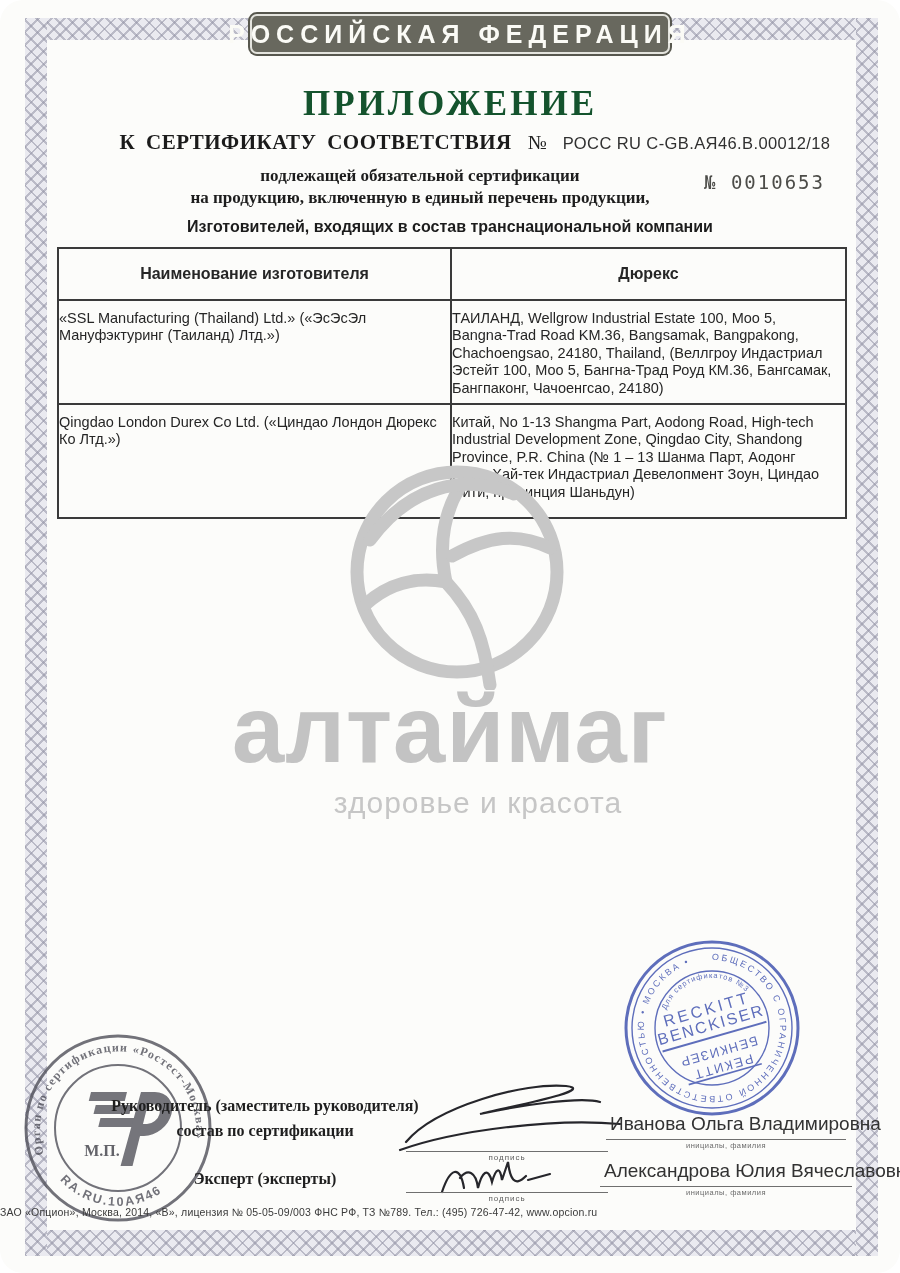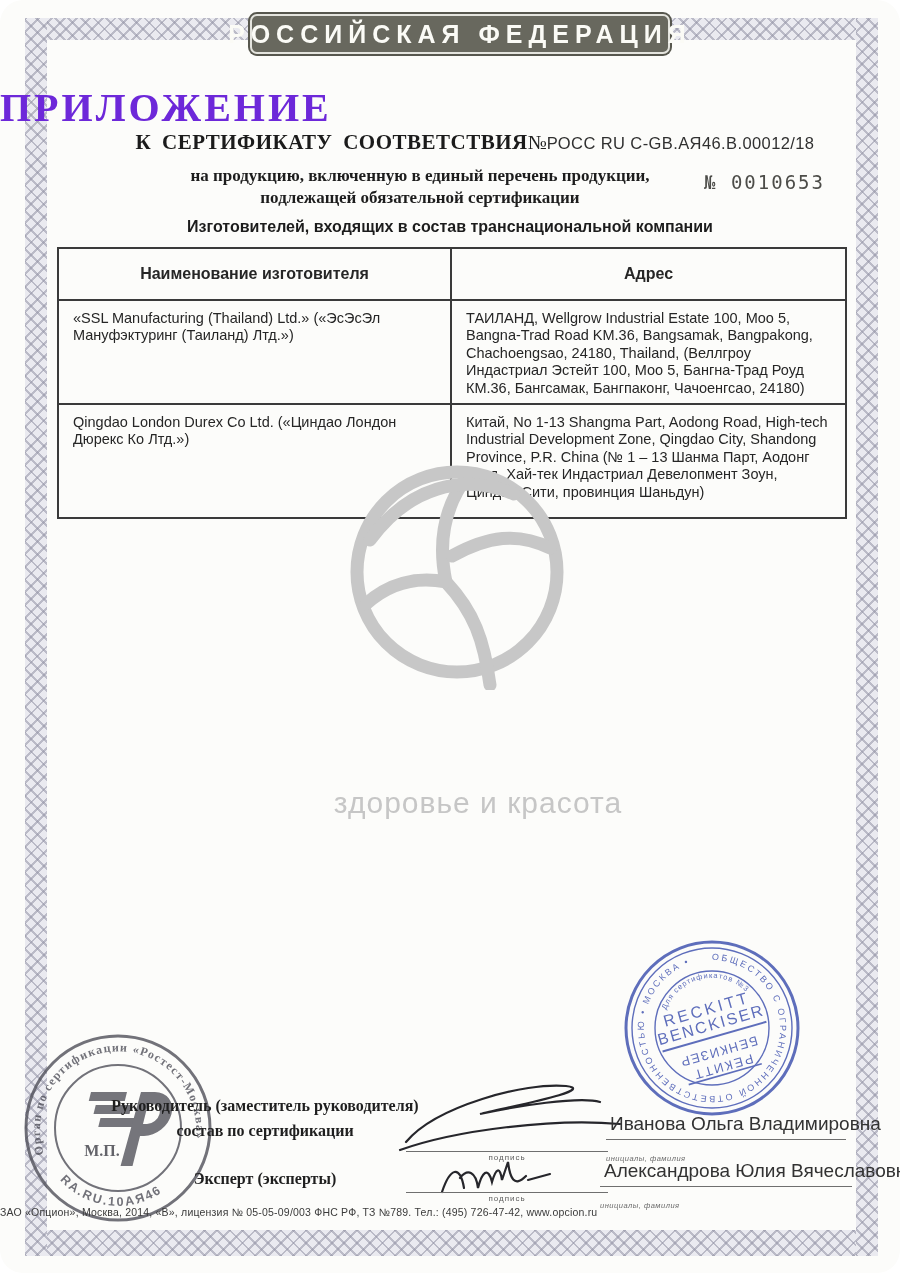--- a/index.html
+++ b/index.html
@@ -17,38 +17,38 @@
   .g-left{left:25px;top:18px;width:22px;height:1238px;}
   .g-right{left:856px;top:18px;width:22px;height:1238px;}
 
   
   .banner{left:250px;top:14px;width:420px;height:40px;background:#68685e;border-radius:7px;
     box-shadow:0 0 0 2px #57574e, inset 0 0 0 2px rgba(250,250,245,.85);
     display:flex;align-items:center;justify-content:center;z-index:5;}
   .banner span{color:#fbfbf6;font-weight:bold;font-size:25px;letter-spacing:6px;white-space:nowrap;}
 
   
-  .doc-title{left:0;top:84px;width:900px;
-    font-family:"Liberation Serif",serif;font-weight:bold;font-size:40px;letter-spacing:3px;color:#6d28d9;}
-  .cert-line{left:80px;top:130px;width:790px;display:flex;align-items:baseline;justify-content:center;}
+  .doc-title{left:0;top:84px;width:900px;text-align:center;
+    font-family:"Liberation Serif",serif;font-weight:bold;font-size:35px;letter-spacing:3px;color:#14532d;}
+  .cert-line{left:80px;top:130px;width:790px;display:flex;align-items:baseline;justify-content:center;gap:16px;}
   .cert-label{font-family:"Liberation Serif",serif;font-weight:bold;font-size:21px;letter-spacing:.5px;word-spacing:5px;color:#1b1b1b;white-space:nowrap;}
   .cert-no-sign{font-family:"Liberation Serif",serif;font-size:20px;color:#222;}
   .cert-number{font-size:16.5px;color:#303030;letter-spacing:.4px;white-space:nowrap;padding-top:2px;}
   .product-lines{left:150px;top:165px;width:540px;text-align:center;
     font-family:"Liberation Serif",serif;font-weight:bold;font-size:17px;line-height:1.3;color:#1d1d1d;}
   .blank-number{left:692px;top:171px;font-family:"DejaVu Sans Mono",monospace;
     font-size:19px;letter-spacing:2px;color:#4c4c48;margin-left:12px;}
 
   .table-caption{left:0;top:218px;width:900px;text-align:center;font-weight:bold;font-size:16px;color:#1c1c1c;}
 
   
   .man-table{left:57px;top:247px;width:786px;border:2px solid #3a3a3a;background:transparent;}
   .t-row{display:flex;border-top:2px solid #3a3a3a;}
   .t-row.first{border-top:none;}
-  .t-cell{box-sizing:border-box;width:50%;padding:9px 12px 6px 14px;font-size:14.5px;line-height:1.2;color:#262626;}
+  .t-cell{box-sizing:border-box;width:50%;padding:9px 12px 6px 0;font-size:14.5px;line-height:1.2;color:#262626;}
   .t-cell.c1{border-right:2px solid #3a3a3a;}
   .t-head .t-cell{display:flex;align-items:center;justify-content:center;font-weight:bold;font-size:16px;padding:12px;}
   .t-head{height:50px;}
   .row1{height:102px;}
   .row2{height:112px;}
   .wm-logo{left:338px;top:460px;}
   .wm-brand{left:0;top:676px;width:900px;text-align:center;font-weight:bold;font-size:94px;color:#c3c3c3;letter-spacing:1px;}
   .wm-tagline{left:0;top:786px;width:900px;text-align:center;font-size:30px;color:#c6c6c6;letter-spacing:1px;margin-left:28px;}
 
   
@@ -58,21 +58,21 @@
     font-family:"Liberation Serif",serif;font-weight:bold;font-size:16px;color:#1f1f1f;margin-top:12px;}
   .sig-line{height:0;border-top:1px solid #6f6f6f;}
   .sig-caption{text-align:center;font-size:8px;color:#5d5d5d;letter-spacing:1px;margin-top:1px;}
   .line1-wrap{left:406px;top:1151px;width:202px;}
   .line2-wrap{left:406px;top:1192px;width:202px;}
   .name{font-size:19px;color:#323232;white-space:nowrap;}
   .name1{left:610px;top:1113px;}
   .name2{left:604px;top:1160px;}
   .nline1{left:606px;top:1139px;width:240px;}
   .nline2{left:600px;top:1186px;width:252px;}
-  .name-caption{font-size:7.5px;color:#6a6a6a;letter-spacing:.5px;margin-top:14px;font-style:italic;}
+  .name-caption{text-align:center;font-size:7.5px;color:#6a6a6a;letter-spacing:.5px;margin-top:1px;}
 
   .footer{left:0;top:1206px;width:900px;text-align:left;font-size:10.5px;color:#3a3a3a;letter-spacing:.2px;}
 
   
   .stamp-blue{left:620px;top:936px;}
   .stamp-gray{left:20px;top:1030px;}
   .sig-ink{stroke:#26262b;stroke-width:2.2;fill:none;stroke-linecap:round;}
 </style>
 </head>
 <body>
@@ -90,31 +90,31 @@
 
   <div class="abs doc-title">ПРИЛОЖЕНИЕ</div>
 
   <div class="abs cert-line">
     <span class="cert-label">К СЕРТИФИКАТУ СООТВЕТСТВИЯ</span>
     <span class="cert-no-sign">№</span>
     <span class="cert-number">РОСС RU C-GB.АЯ46.В.00012/18</span>
   </div>
 
   <div class="abs product-lines">
+    <div>подлежащей обязательной сертификации</div>
     <div>на продукцию, включенную в единый перечень продукции,</div>
-    <div>подлежащей обязательной сертификации</div>
   </div>
   <div class="abs blank-number">№ 0010653</div>
 
   <div class="abs table-caption">Изготовителей, входящих в состав транснациональной компании</div>
 
   <div class="abs man-table">
     <div class="t-row t-head first">
       <div class="t-cell c1">Наименование изготовителя</div>
-      <div class="t-cell">Адрес</div>
+      <div class="t-cell">Дюрекс</div>
     </div>
     <div class="t-row row1">
       <div class="t-cell c1">«SSL Manufacturing (Thailand) Ltd.» («ЭсЭсЭл Мануфэктуринг (Таиланд) Лтд.»)</div>
       <div class="t-cell">ТАИЛАНД, Wellgrow Industrial Estate 100, Moo 5, Bangna-Trad Road KM.36, Bangsamak, Bangpakong, Chachoengsao, 24180, Thailand, (Веллгроу Индастриал Эстейт 100, Моо 5, Бангна-Трад Роуд КМ.36, Бангсамак, Бангпаконг, Чачоенгсао, 24180)</div>
     </div>
     <div class="t-row row2">
       <div class="t-cell c1">Qingdao London Durex Co Ltd. («Циндао Лондон Дюрекс Ко Лтд.»)</div>
       <div class="t-cell">Китай, No 1-13 Shangma Part, Aodong Road, High-tech Industrial Development Zone, Qingdao City, Shandong Province, P.R. China (№ 1 – 13 Шанма Парт, Аодонг Роуд, Хай-тек Индастриал Девелопмент Зоун, Циндао Сити, провинция Шаньдун)</div>
     </div>
   </div>
@@ -122,20 +122,21 @@
   <svg class="abs wm-logo" width="238" height="230" viewBox="0 0 230 230">
     <g fill="none" stroke="#c7c7c7" stroke-width="13" stroke-linecap="round">
       <circle cx="115" cy="112" r="100"></circle>
       <path d="M148 225 C142 180 132 152 104 122"></path>
       <path d="M104 122 C74 116 46 124 24 144"></path>
       <path d="M104 122 C96 84 102 48 124 18"></path>
       <path d="M110 96 C146 76 176 72 208 88"></path>
       <path d="M28 80 C66 28 120 12 172 34"></path>
     </g>
   </svg>
+  <div class="abs wm-brand">алтаймаг</div>
   <div class="abs wm-tagline">здоровье и красота</div>
 
   <svg class="abs stamp-blue" width="184" height="184" viewBox="-92 -92 184 184" opacity="0.82">
     <defs>
       <path id="bluering" d="M 0,-68 A 68,68 0 1 1 -0.01,-68"></path>
       <path id="blueinner" d="M -46,-18 A 49,49 0 0 1 46,-18"></path>
     </defs>
     <g stroke="#3c4fae" fill="none">
       <circle r="86" stroke-width="3"></circle>
       <circle r="80" stroke-width="1.4"></circle>

